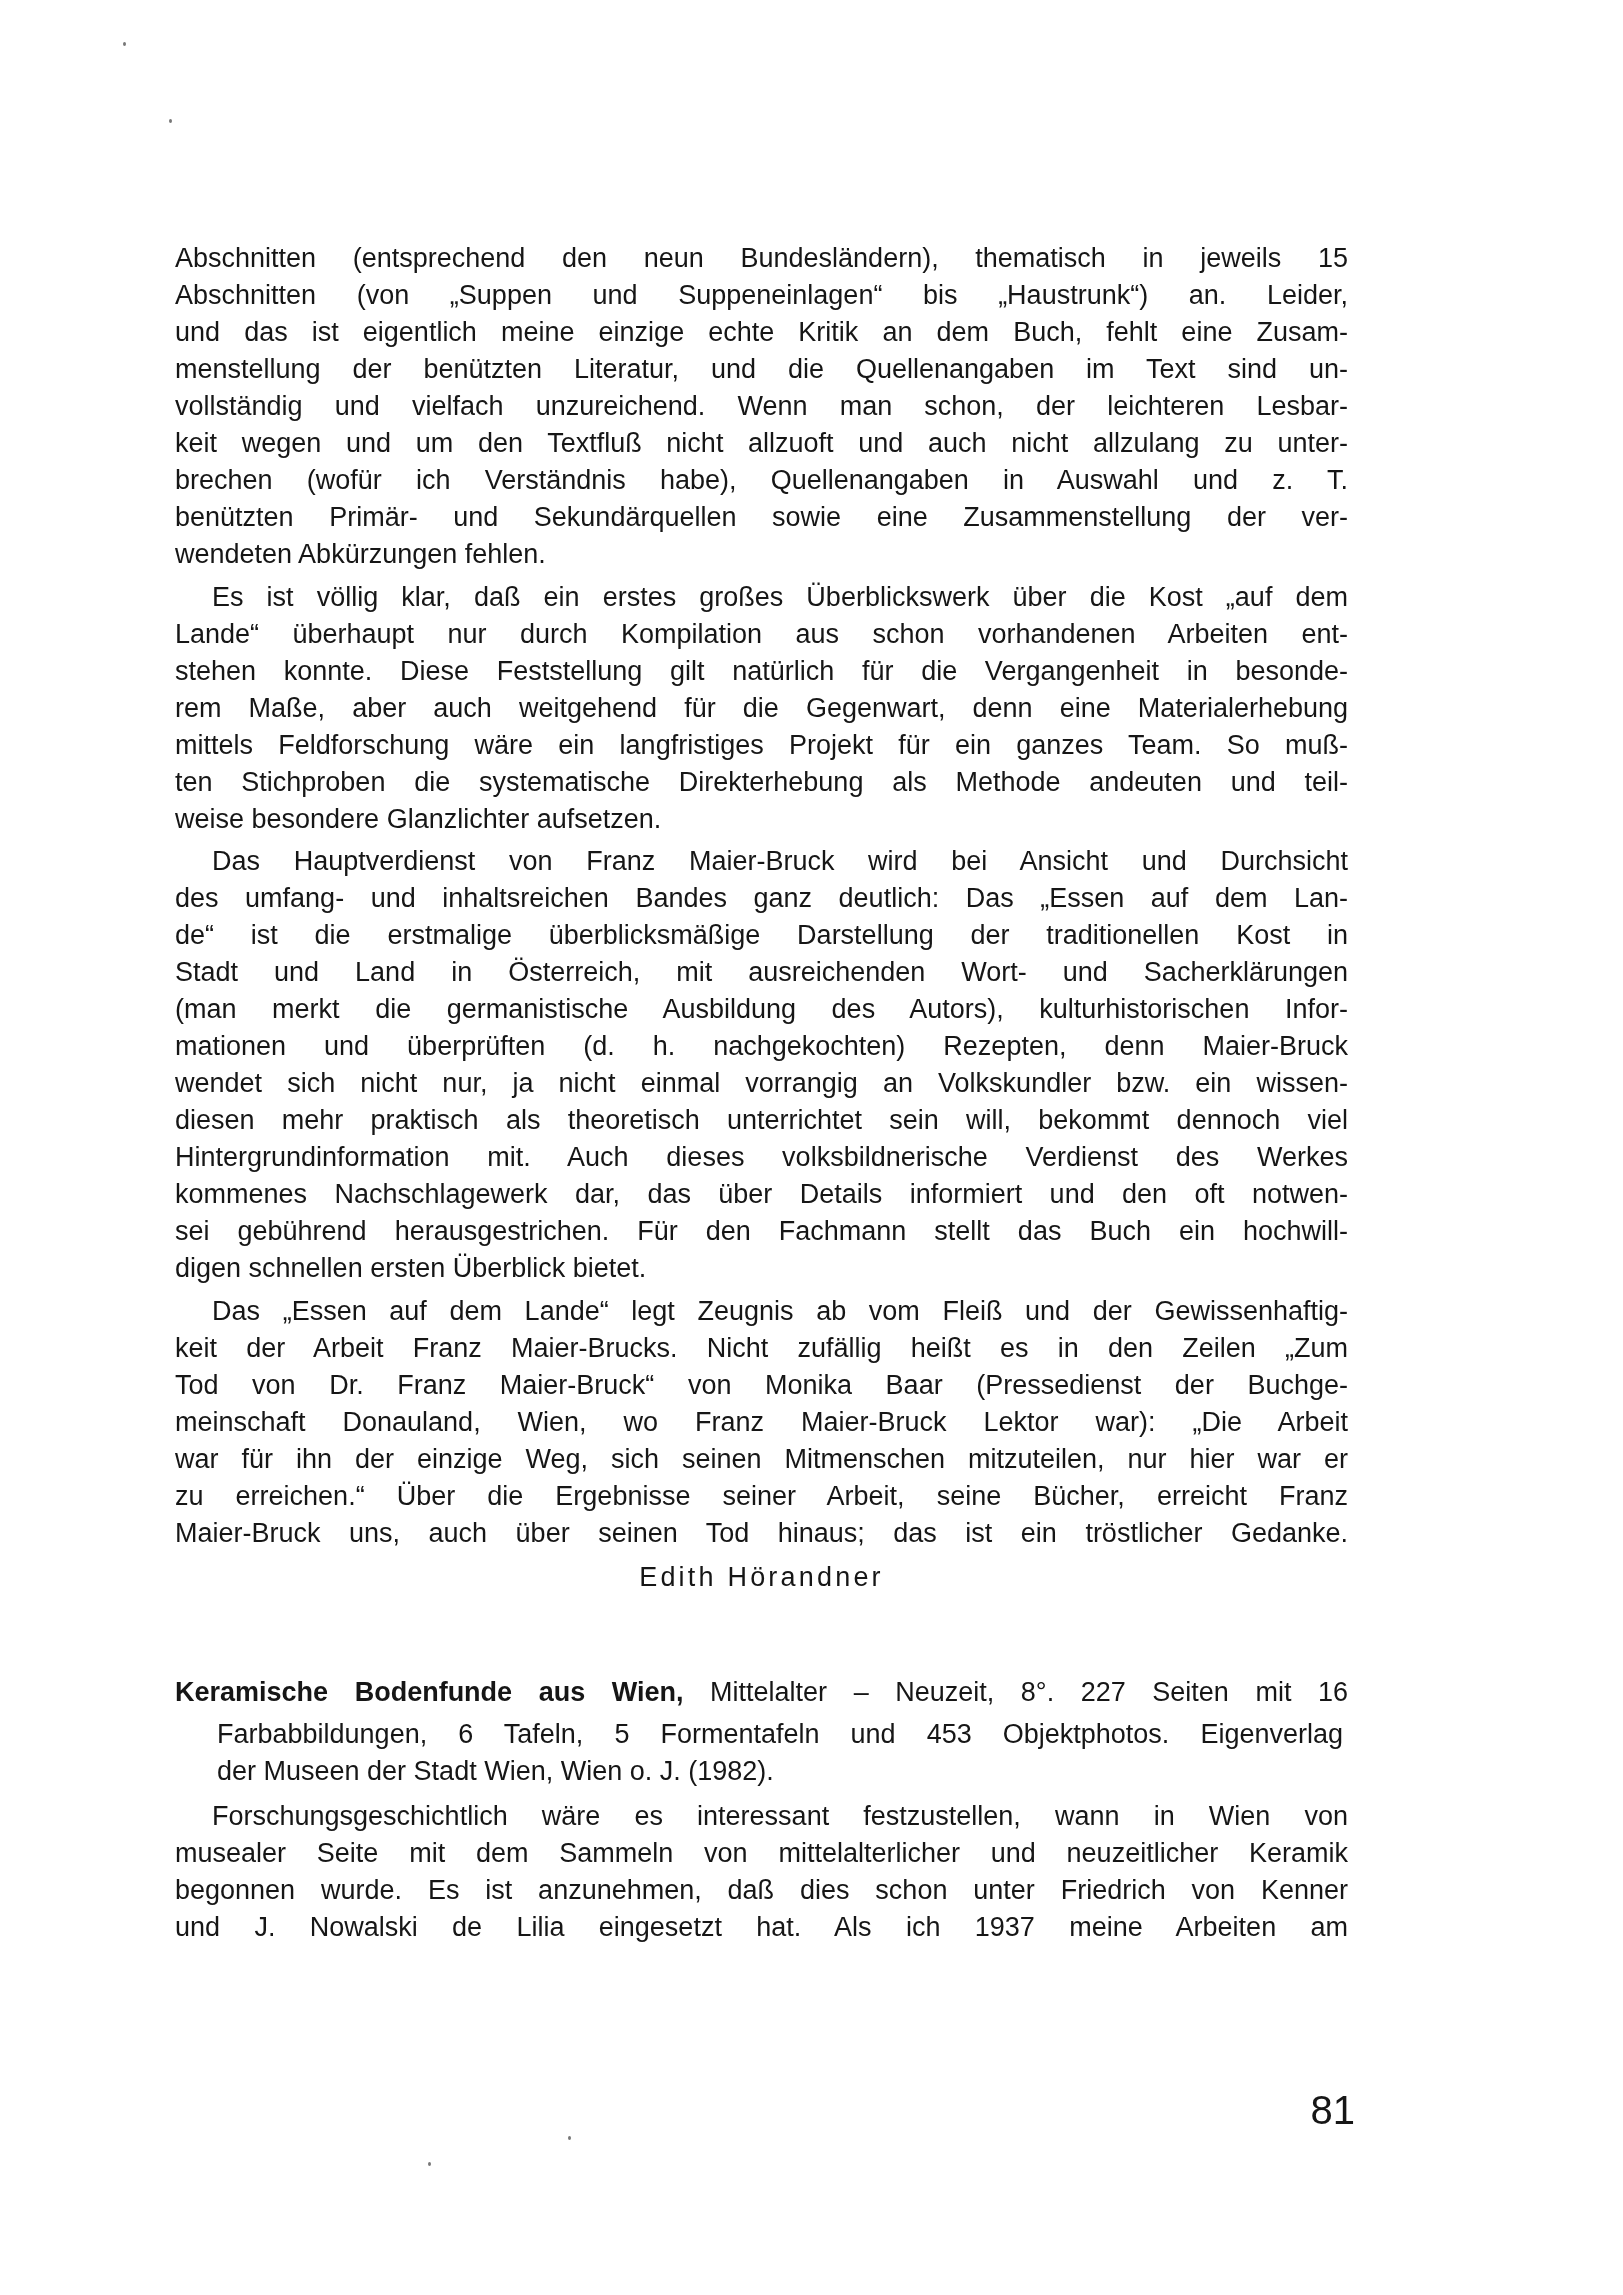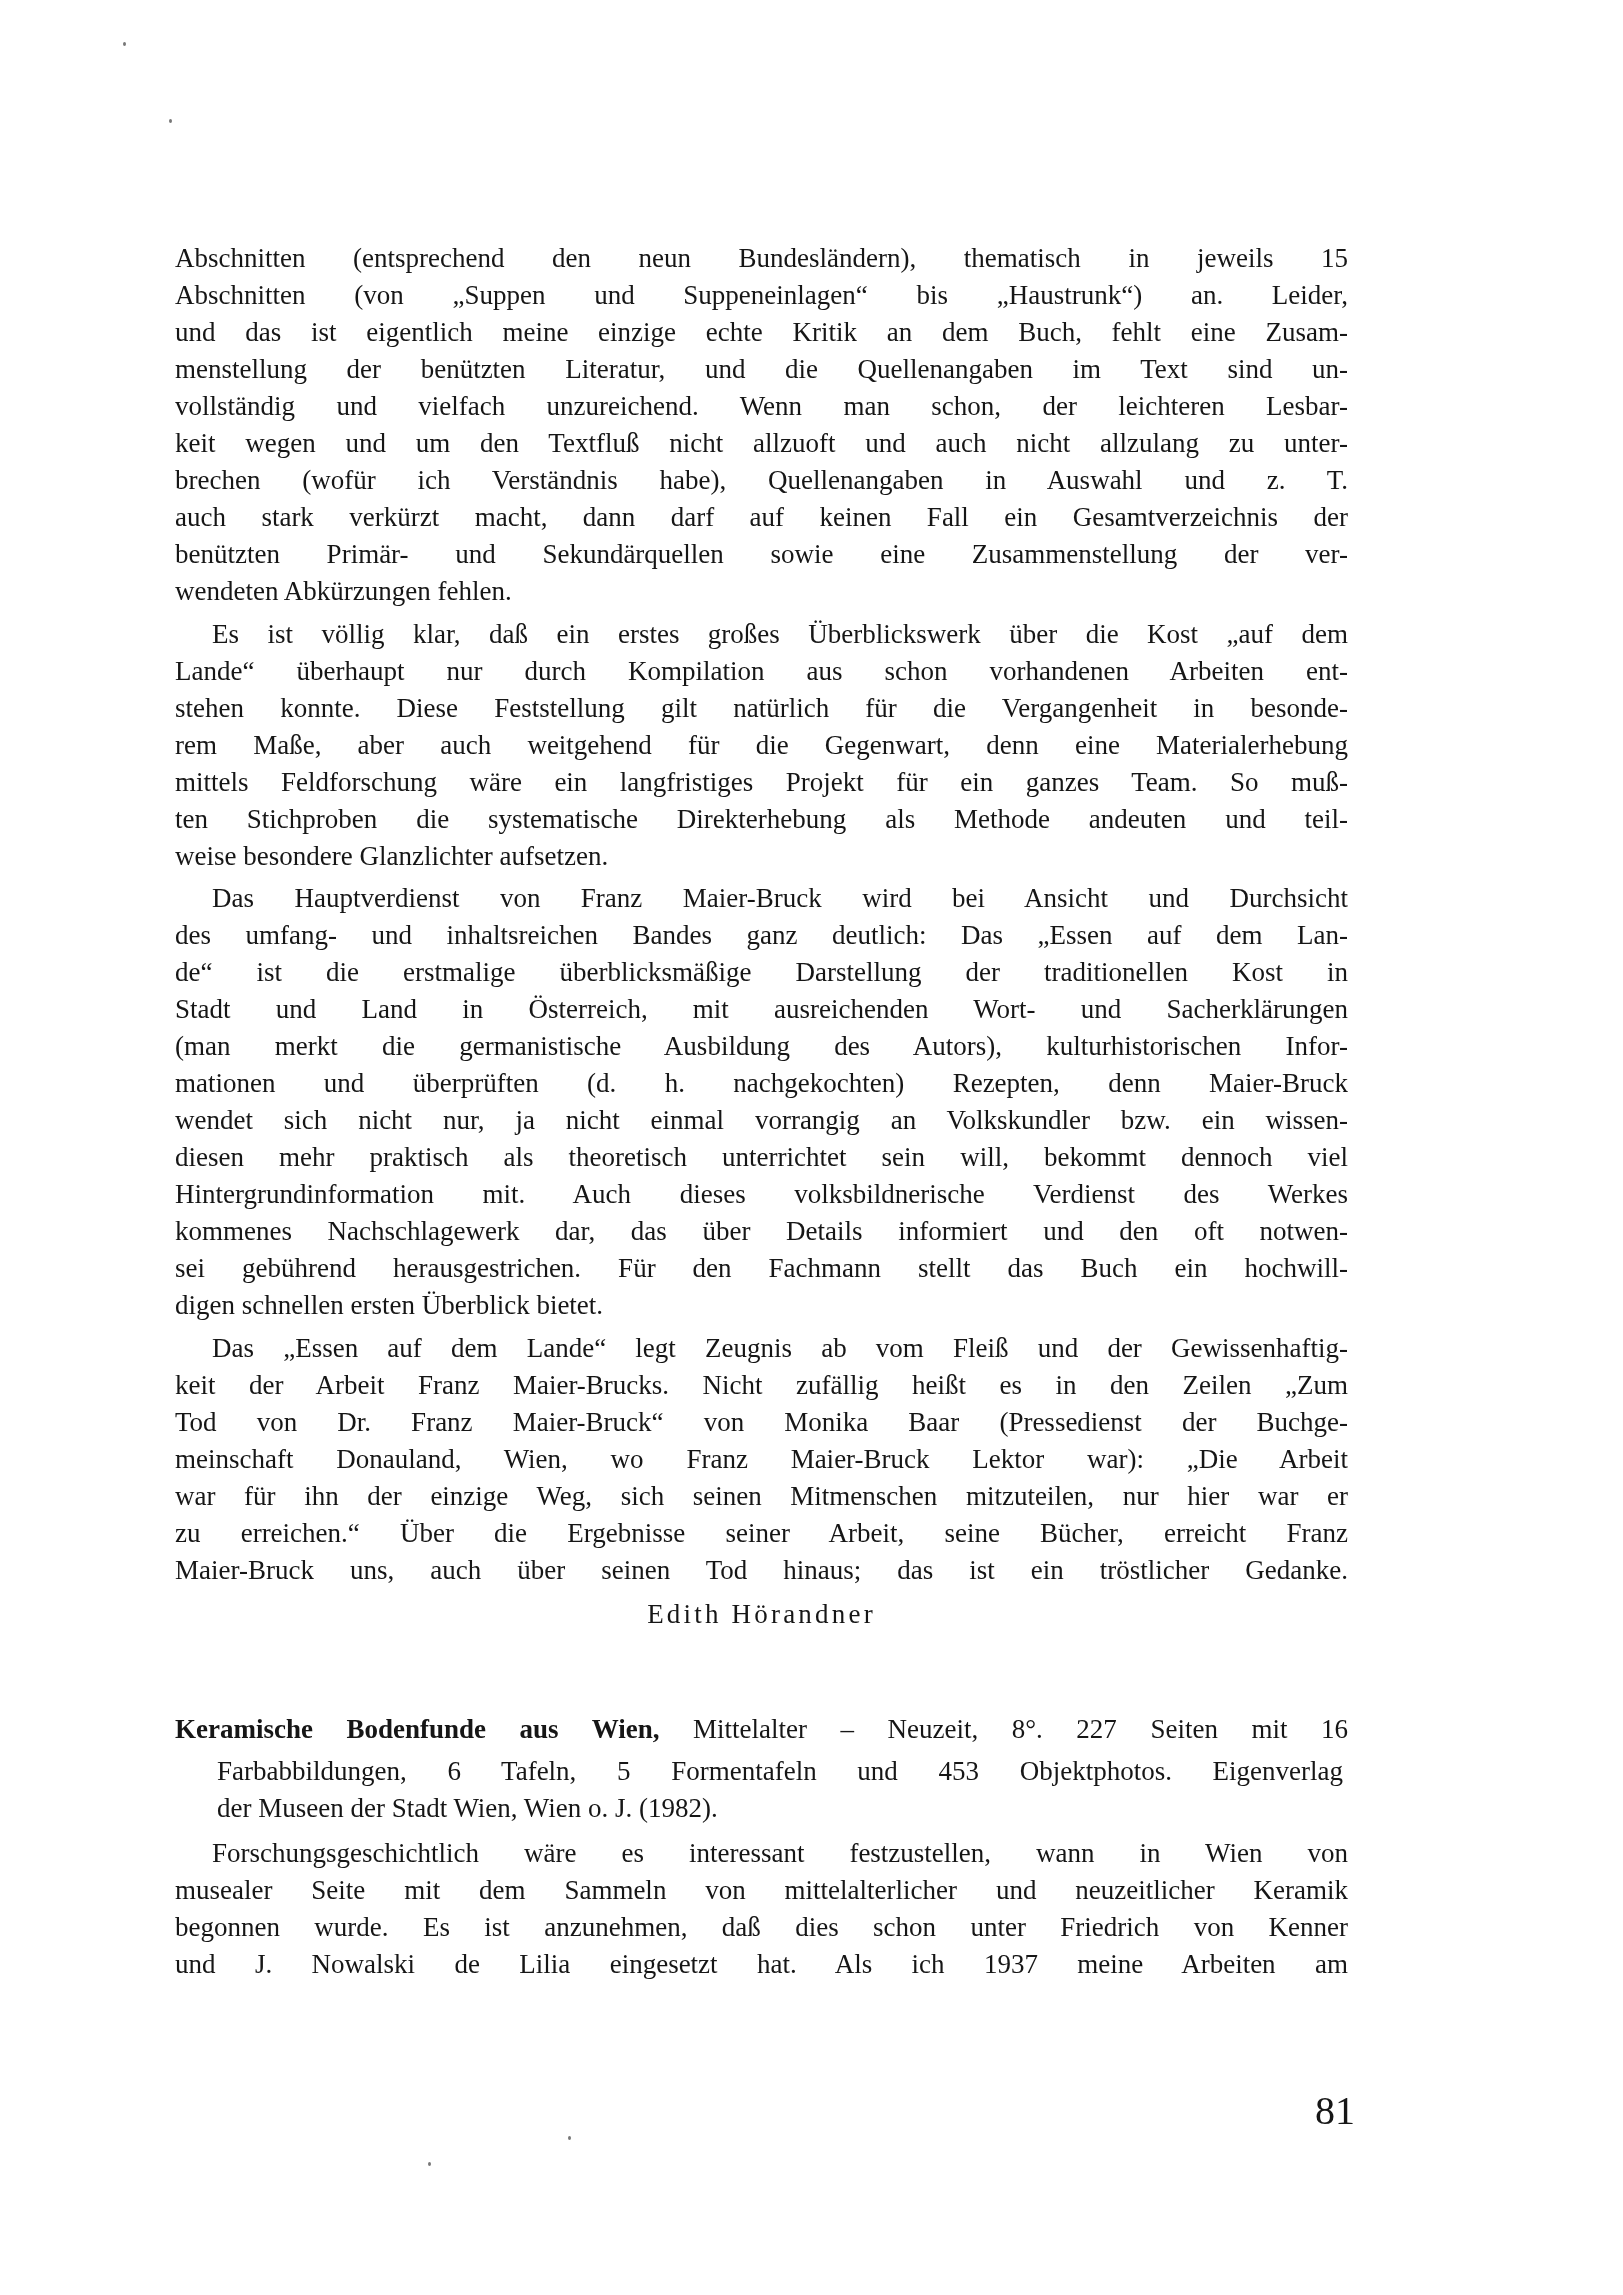--- a/index.html
+++ b/index.html
@@ -6,21 +6,21 @@
     margin: 0;
     padding: 0;
     background: #ffffff;
   }
   .page {
     position: relative;
     width: 1476px;
     height: 2295px;
     background: #ffffff;
     color: #161616;
-    font-family: Liberation Serif, serif;
+    font-family: Liberation Sans, sans-serif;
     font-size: 27px;
     line-height: 37px;
     overflow: hidden;
   }
   .textblock {
     position: absolute;
     left: 175px;
     top: 240px;
     width: 1173px;
   }
@@ -72,21 +72,20 @@
 
     <div id="review-end-paragraphs">
         <div class="para">
           <div class="tline">Abschnitten (entsprechend den neun Bundesländern), thematisch in jeweils 15</div>
           <div class="tline">Abschnitten (von „Suppen und Suppeneinlagen“ bis „Haustrunk“) an. Leider,</div>
           <div class="tline">und das ist eigentlich meine einzige echte Kritik an dem Buch, fehlt eine Zusam-</div>
           <div class="tline">menstellung der benützten Literatur, und die Quellenangaben im Text sind un-</div>
           <div class="tline">vollständig und vielfach unzureichend. Wenn man schon, der leichteren Lesbar-</div>
           <div class="tline">keit wegen und um den Textfluß nicht allzuoft und auch nicht allzulang zu unter-</div>
           <div class="tline">brechen (wofür ich Verständnis habe), Quellenangaben in Auswahl und z. T.</div>
-          <div class="tline">auch stark verkürzt macht, dann darf auf keinen Fall ein Gesamtverzeichnis der</div>
           <div class="tline">benützten Primär- und Sekundärquellen sowie eine Zusammenstellung der ver-</div>
           <div class="tline lastline">wendeten Abkürzungen fehlen.</div>
         </div>
         <div class="para">
           <div class="tline indent">Es ist völlig klar, daß ein erstes großes Überblickswerk über die Kost „auf dem</div>
           <div class="tline">Lande“ überhaupt nur durch Kompilation aus schon vorhandenen Arbeiten ent-</div>
           <div class="tline">stehen konnte. Diese Feststellung gilt natürlich für die Vergangenheit in besonde-</div>
           <div class="tline">rem Maße, aber auch weitgehend für die Gegenwart, denn eine Materialerhebung</div>
           <div class="tline">mittels Feldforschung wäre ein langfristiges Projekt für ein ganzes Team. So muß-</div>
           <div class="tline">ten Stichproben die systematische Direkterhebung als Methode andeuten und teil-</div>

